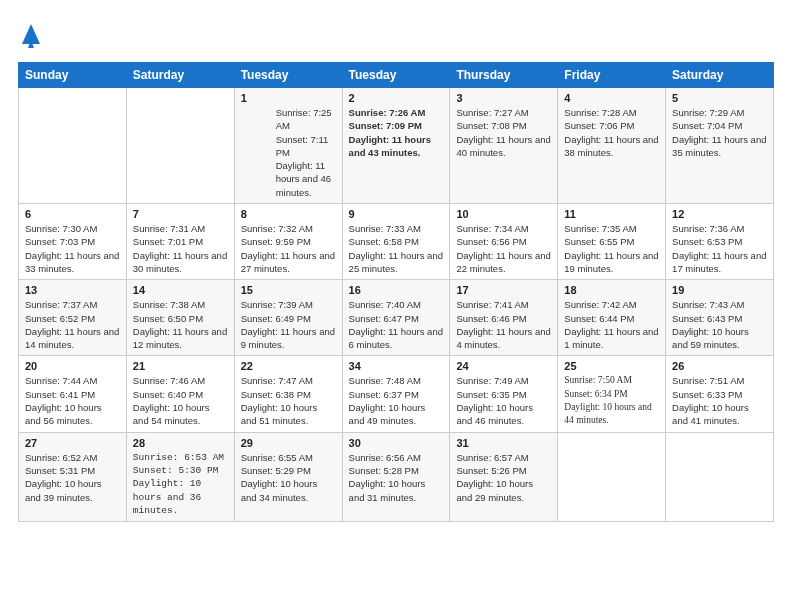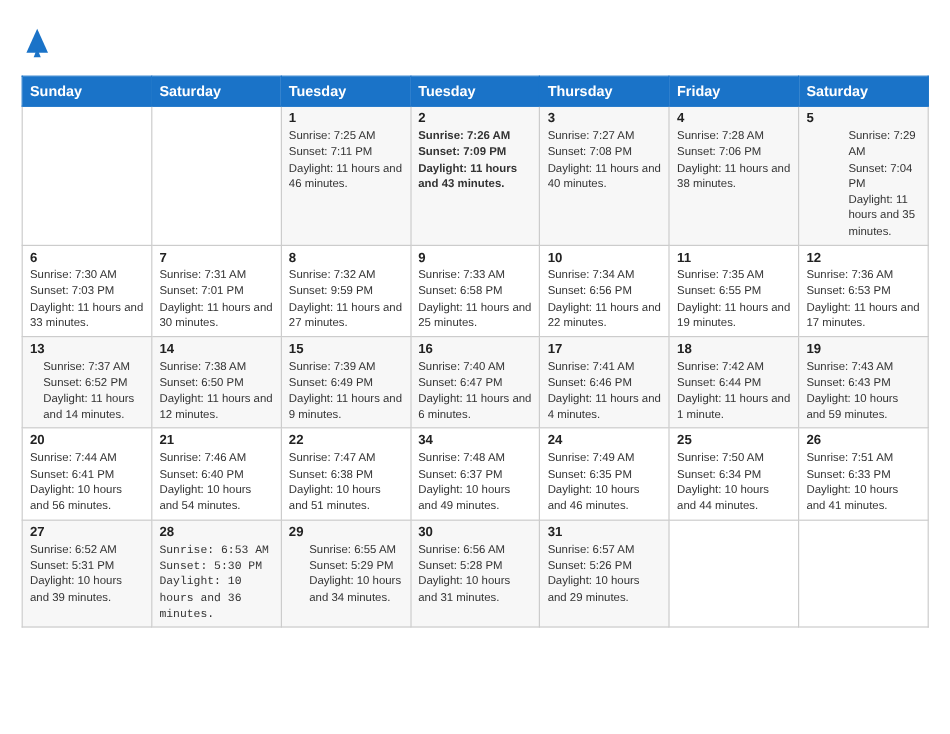--- a/index.html
+++ b/index.html
@@ -140,21 +140,21 @@
           <th>Friday</th>
           <th>Saturday</th>
         </tr>
     </thead>
     <tbody id="calendar-body">
     <tr>
           <td class="empty-cell"></td>
           <td class="empty-cell"></td>
           <td>
             <span class="day-num">1</span>
-            <div class="day-info" style="white-space: pre-line;">Sunrise: 7:25 AM
+            <div class="day-info" style="white-space: pre-line; margin-left: 35px;">Sunrise: 7:25 AM
 Sunset: 7:11 PM
 Daylight: 11 hours and 46 minutes.</div>
           </td>
           <td>
             <span class="day-num">2</span>
             <div class="day-info" style="white-space: pre-line; font-weight: bold;">Sunrise: 7:26 AM
 Sunset: 7:09 PM
 Daylight: 11 hours and 43 minutes.</div>
           </td>
           <td>
@@ -164,21 +164,21 @@
 Daylight: 11 hours and 40 minutes.</div>
           </td>
           <td>
             <span class="day-num">4</span>
             <div class="day-info" style="white-space: pre-line;">Sunrise: 7:28 AM
 Sunset: 7:06 PM
 Daylight: 11 hours and 38 minutes.</div>
           </td>
           <td>
             <span class="day-num">5</span>
-            <div class="day-info" style="white-space: pre-line; margin-left: 35px;">Sunrise: 7:29 AM
+            <div class="day-info" style="white-space: pre-line;">Sunrise: 7:29 AM
 Sunset: 7:04 PM
 Daylight: 11 hours and 35 minutes.</div>
           </td>
         </tr>
         <tr>
           <td>
             <span class="day-num">6</span>
             <div class="day-info" style="white-space: pre-line;">Sunrise: 7:30 AM
 Sunset: 7:03 PM
 Daylight: 11 hours and 33 minutes.</div>
@@ -216,21 +216,21 @@
           <td>
             <span class="day-num">12</span>
             <div class="day-info" style="white-space: pre-line;">Sunrise: 7:36 AM
 Sunset: 6:53 PM
 Daylight: 11 hours and 17 minutes.</div>
           </td>
         </tr>
         <tr>
           <td>
             <span class="day-num">13</span>
-            <div class="day-info" style="white-space: pre-line; margin-left: 11px;">Sunrise: 7:37 AM
+            <div class="day-info" style="white-space: pre-line;">Sunrise: 7:37 AM
 Sunset: 6:52 PM
 Daylight: 11 hours and 14 minutes.</div>
           </td>
           <td>
             <span class="day-num">14</span>
             <div class="day-info" style="white-space: pre-line;">Sunrise: 7:38 AM
 Sunset: 6:50 PM
 Daylight: 11 hours and 12 minutes.</div>
           </td>
           <td>
@@ -290,21 +290,21 @@
 Daylight: 10 hours and 49 minutes.</div>
           </td>
           <td>
             <span class="day-num">24</span>
             <div class="day-info" style="white-space: pre-line;">Sunrise: 7:49 AM
 Sunset: 6:35 PM
 Daylight: 10 hours and 46 minutes.</div>
           </td>
           <td>
             <span class="day-num">25</span>
-            <div class="day-info" style="white-space: pre-line;">Sunrise: 7:50 AM
+            <div class="day-info" style="white-space: pre-line; font-family: Liberation Serif, serif;">Sunrise: 7:50 AM
 Sunset: 6:34 PM
 Daylight: 10 hours and 44 minutes.</div>
           </td>
           <td>
             <span class="day-num">26</span>
             <div class="day-info" style="white-space: pre-line;">Sunrise: 7:51 AM
 Sunset: 6:33 PM
 Daylight: 10 hours and 41 minutes.</div>
           </td>
         </tr>
@@ -316,21 +316,21 @@
 Daylight: 10 hours and 39 minutes.</div>
           </td>
           <td>
             <span class="day-num">28</span>
             <div class="day-info" style="white-space: pre-line; font-family: Liberation Mono, monospace;">Sunrise: 6:53 AM
 Sunset: 5:30 PM
 Daylight: 10 hours and 36 minutes.</div>
           </td>
           <td>
             <span class="day-num">29</span>
-            <div class="day-info" style="white-space: pre-line; margin-left: 17px;">Sunrise: 6:55 AM
+            <div class="day-info" style="white-space: pre-line;">Sunrise: 6:55 AM
 Sunset: 5:29 PM
 Daylight: 10 hours and 34 minutes.</div>
           </td>
           <td>
             <span class="day-num">30</span>
             <div class="day-info" style="white-space: pre-line;">Sunrise: 6:56 AM
 Sunset: 5:28 PM
 Daylight: 10 hours and 31 minutes.</div>
           </td>
           <td>

